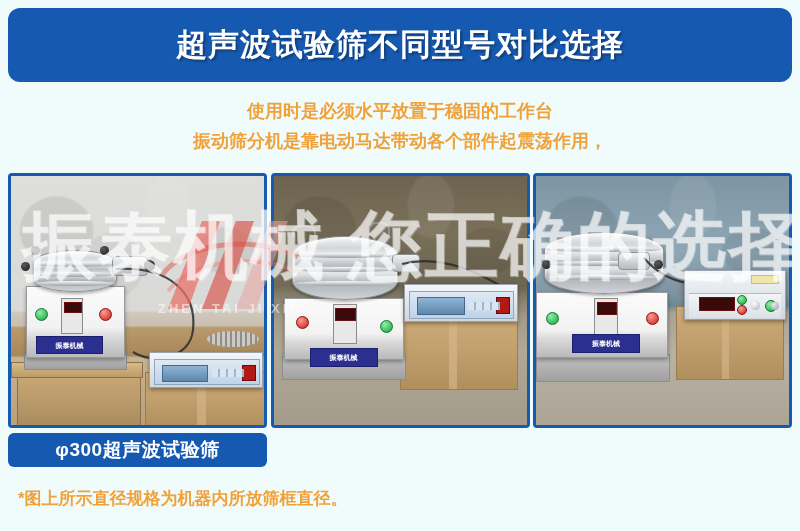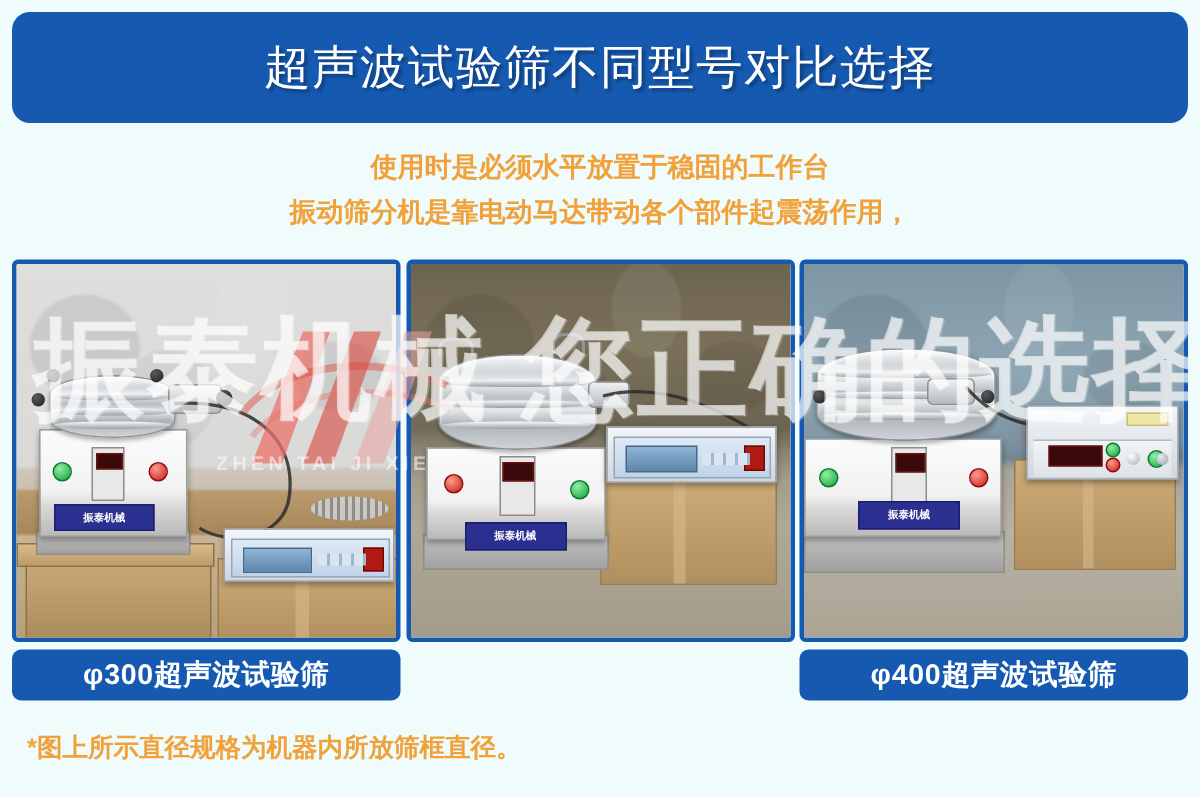--- a/index.html
+++ b/index.html
@@ -25,21 +25,21 @@
     background: #1659b0;
     border-radius: 12px;
     display: flex;
     align-items: center;
     justify-content: center;
     box-sizing: border-box;
   }
   .header-title {
     color: #ffffff;
     font-size: 31px;
-    font-weight: normal;
+    font-weight: bold;
     letter-spacing: 1px;
     text-shadow: 2px 2px 2px rgba(0,0,0,0.30);
     white-space: nowrap;
   }
 
   
   .subtitle-block {
     position: absolute;
     left: 0;
     top: 96px;
@@ -262,21 +262,21 @@
     top: 24px;
     font-size: 74px;
     font-weight: bold;
     color: rgba(255,255,255,.62);
     letter-spacing: 2px;
     white-space: nowrap;
     text-shadow: 1px 1px 0 rgba(255,255,255,.25);
   }
   .wm-sub {
     position: absolute;
-    left: 136px;
+    left: 150px;
     top: 128px;
     font-size: 13px;
     font-weight: bold;
     letter-spacing: 3px;
     color: rgba(255,255,255,.55);
     white-space: nowrap;
   }
 
   
   .captions {
@@ -471,16 +471,15 @@
     <path d="M78 108 L112 20 L130 20 L98 108 Z" fill="#e8a49e" opacity=".55"></path>
     <path d="M4 74 C30 40 96 34 140 56" fill="none" stroke="#d9473c" stroke-width="5" opacity=".45"></path>
     <path d="M10 90 C36 58 98 52 142 72" fill="none" stroke="#e8736a" stroke-width="4" opacity=".4"></path>
   </svg>
   <div class="wm-text">振泰机械 您正确的选择!</div>
   <div class="wm-sub">ZHEN TAI JI XIE</div>
 </div>
 
 <div class="captions">
   <div class="caption-bar">φ300超声波试验筛</div>
-  <div class="caption-bar">φ400超声波试验筛</div>
 </div>
 
 <div class="footnote">*图上所示直径规格为机器内所放筛框直径。</div>
 
 </body></html>

